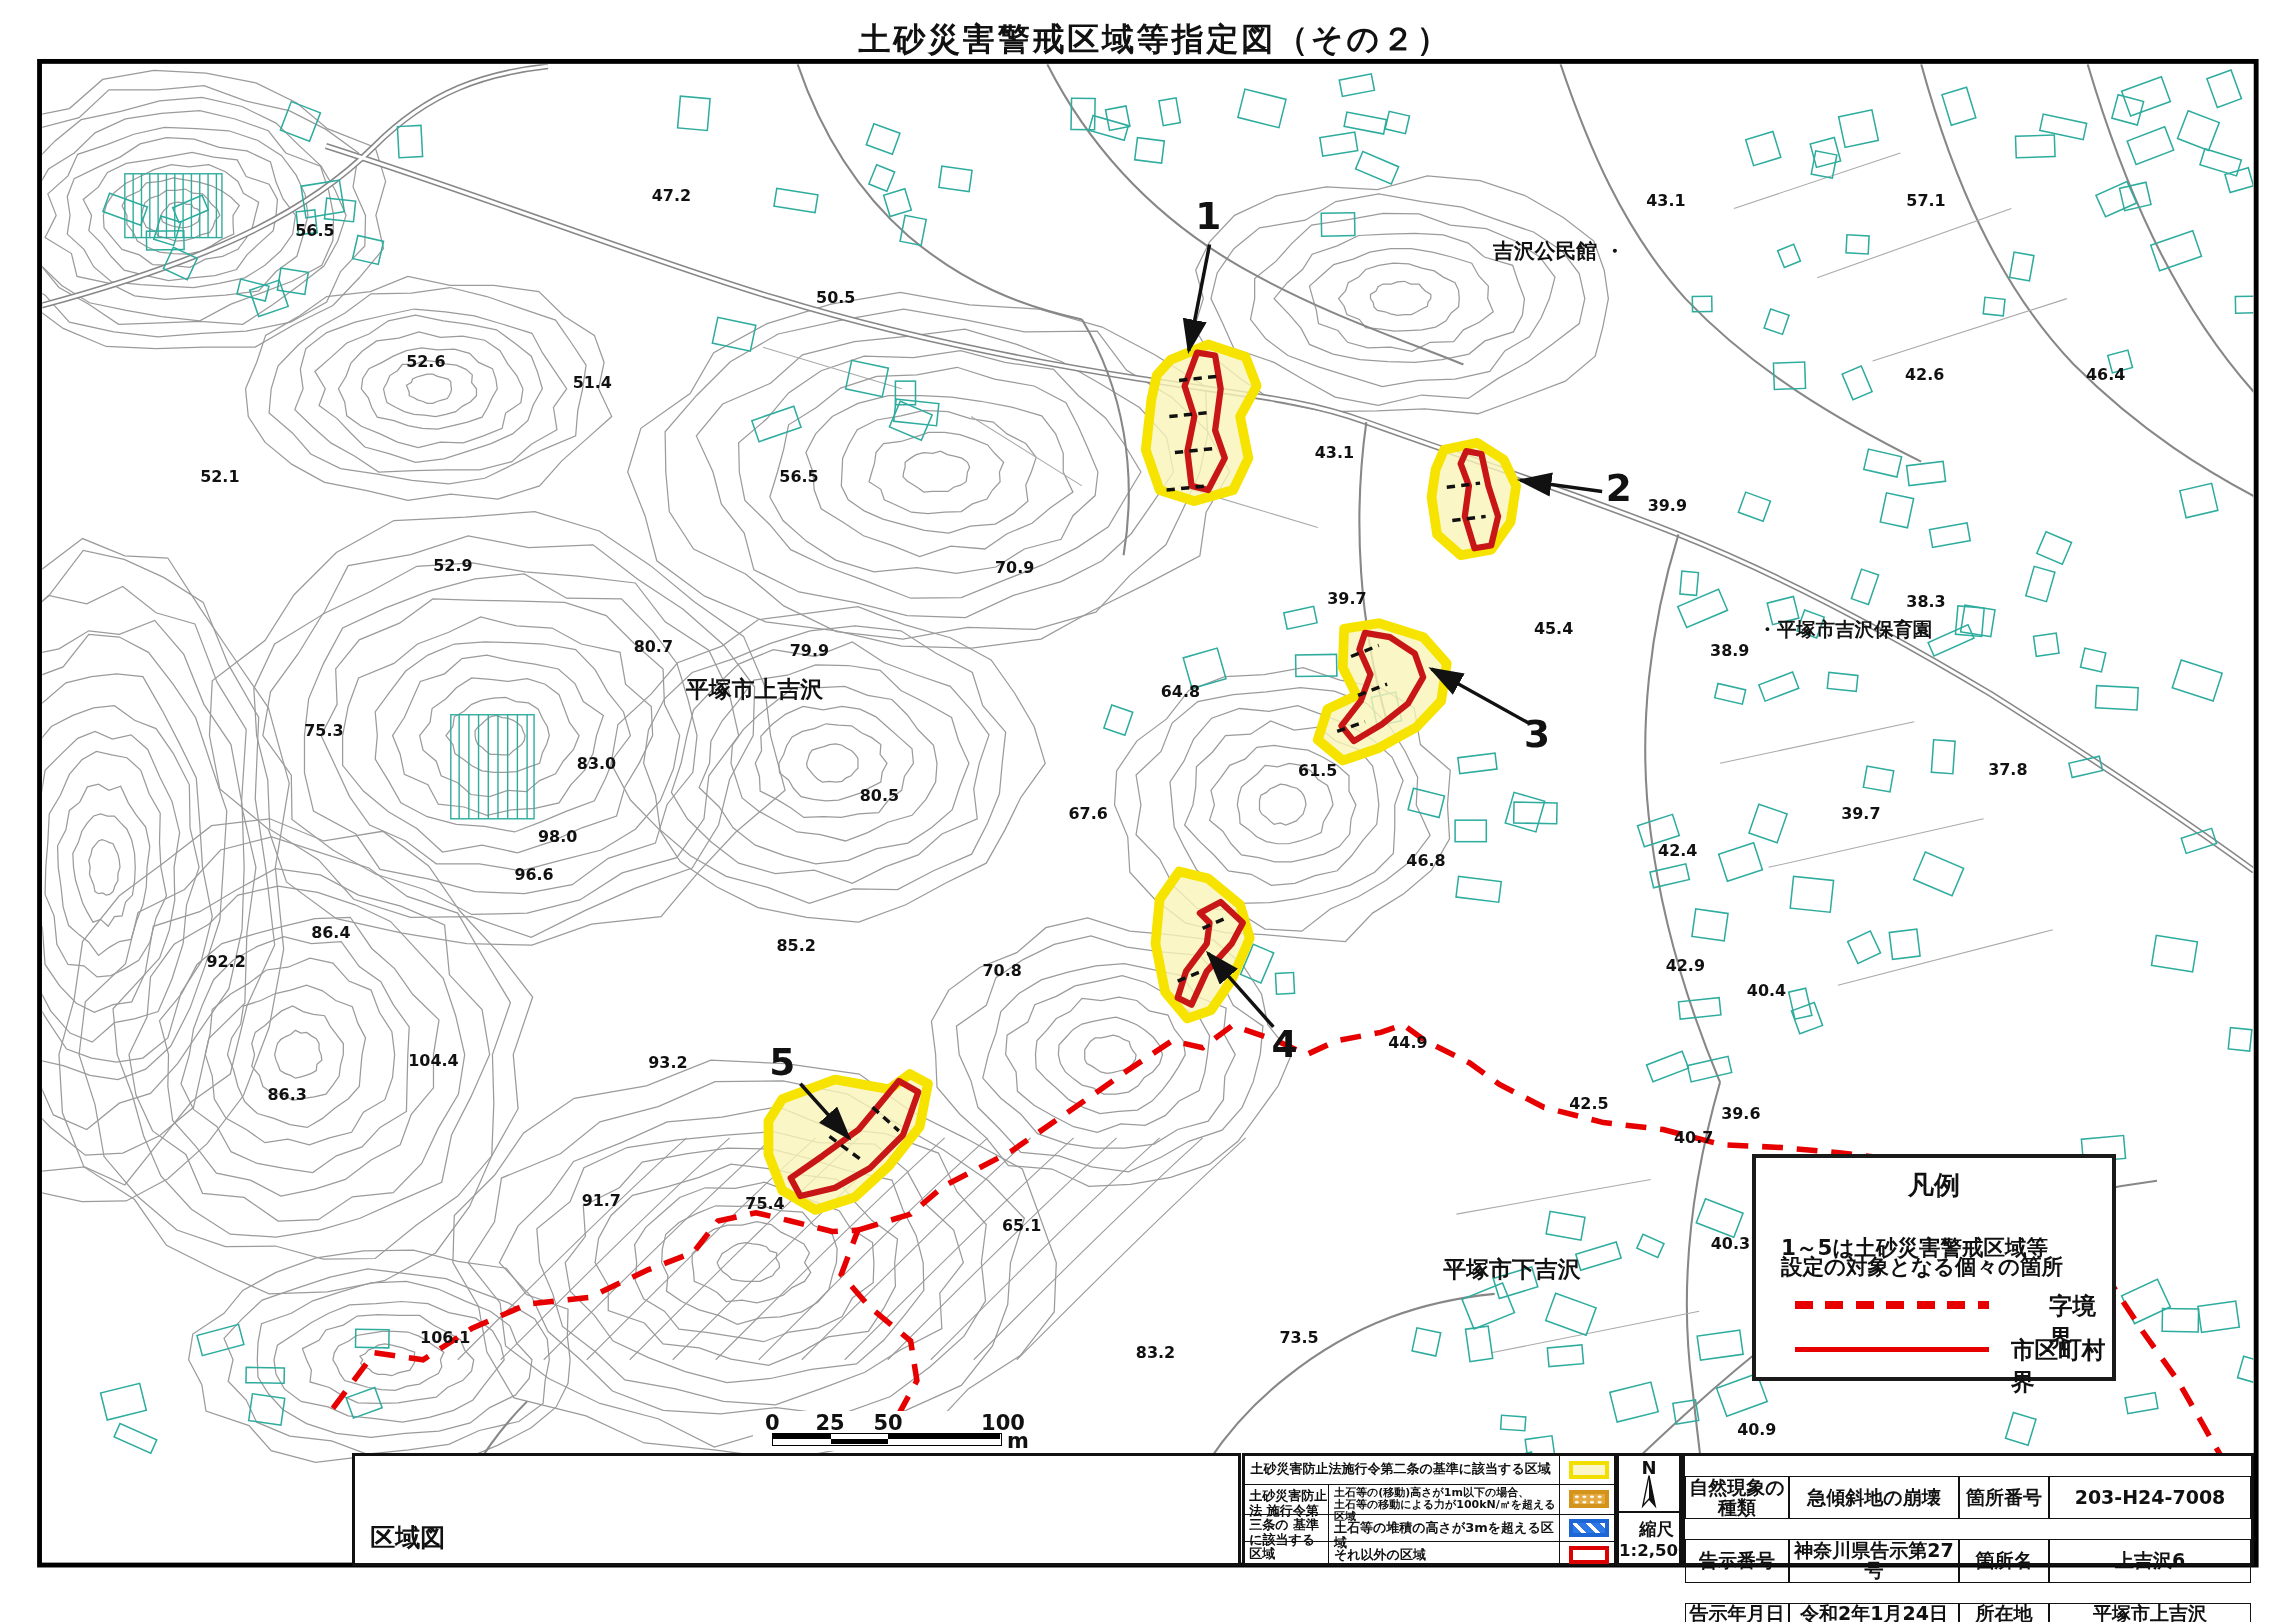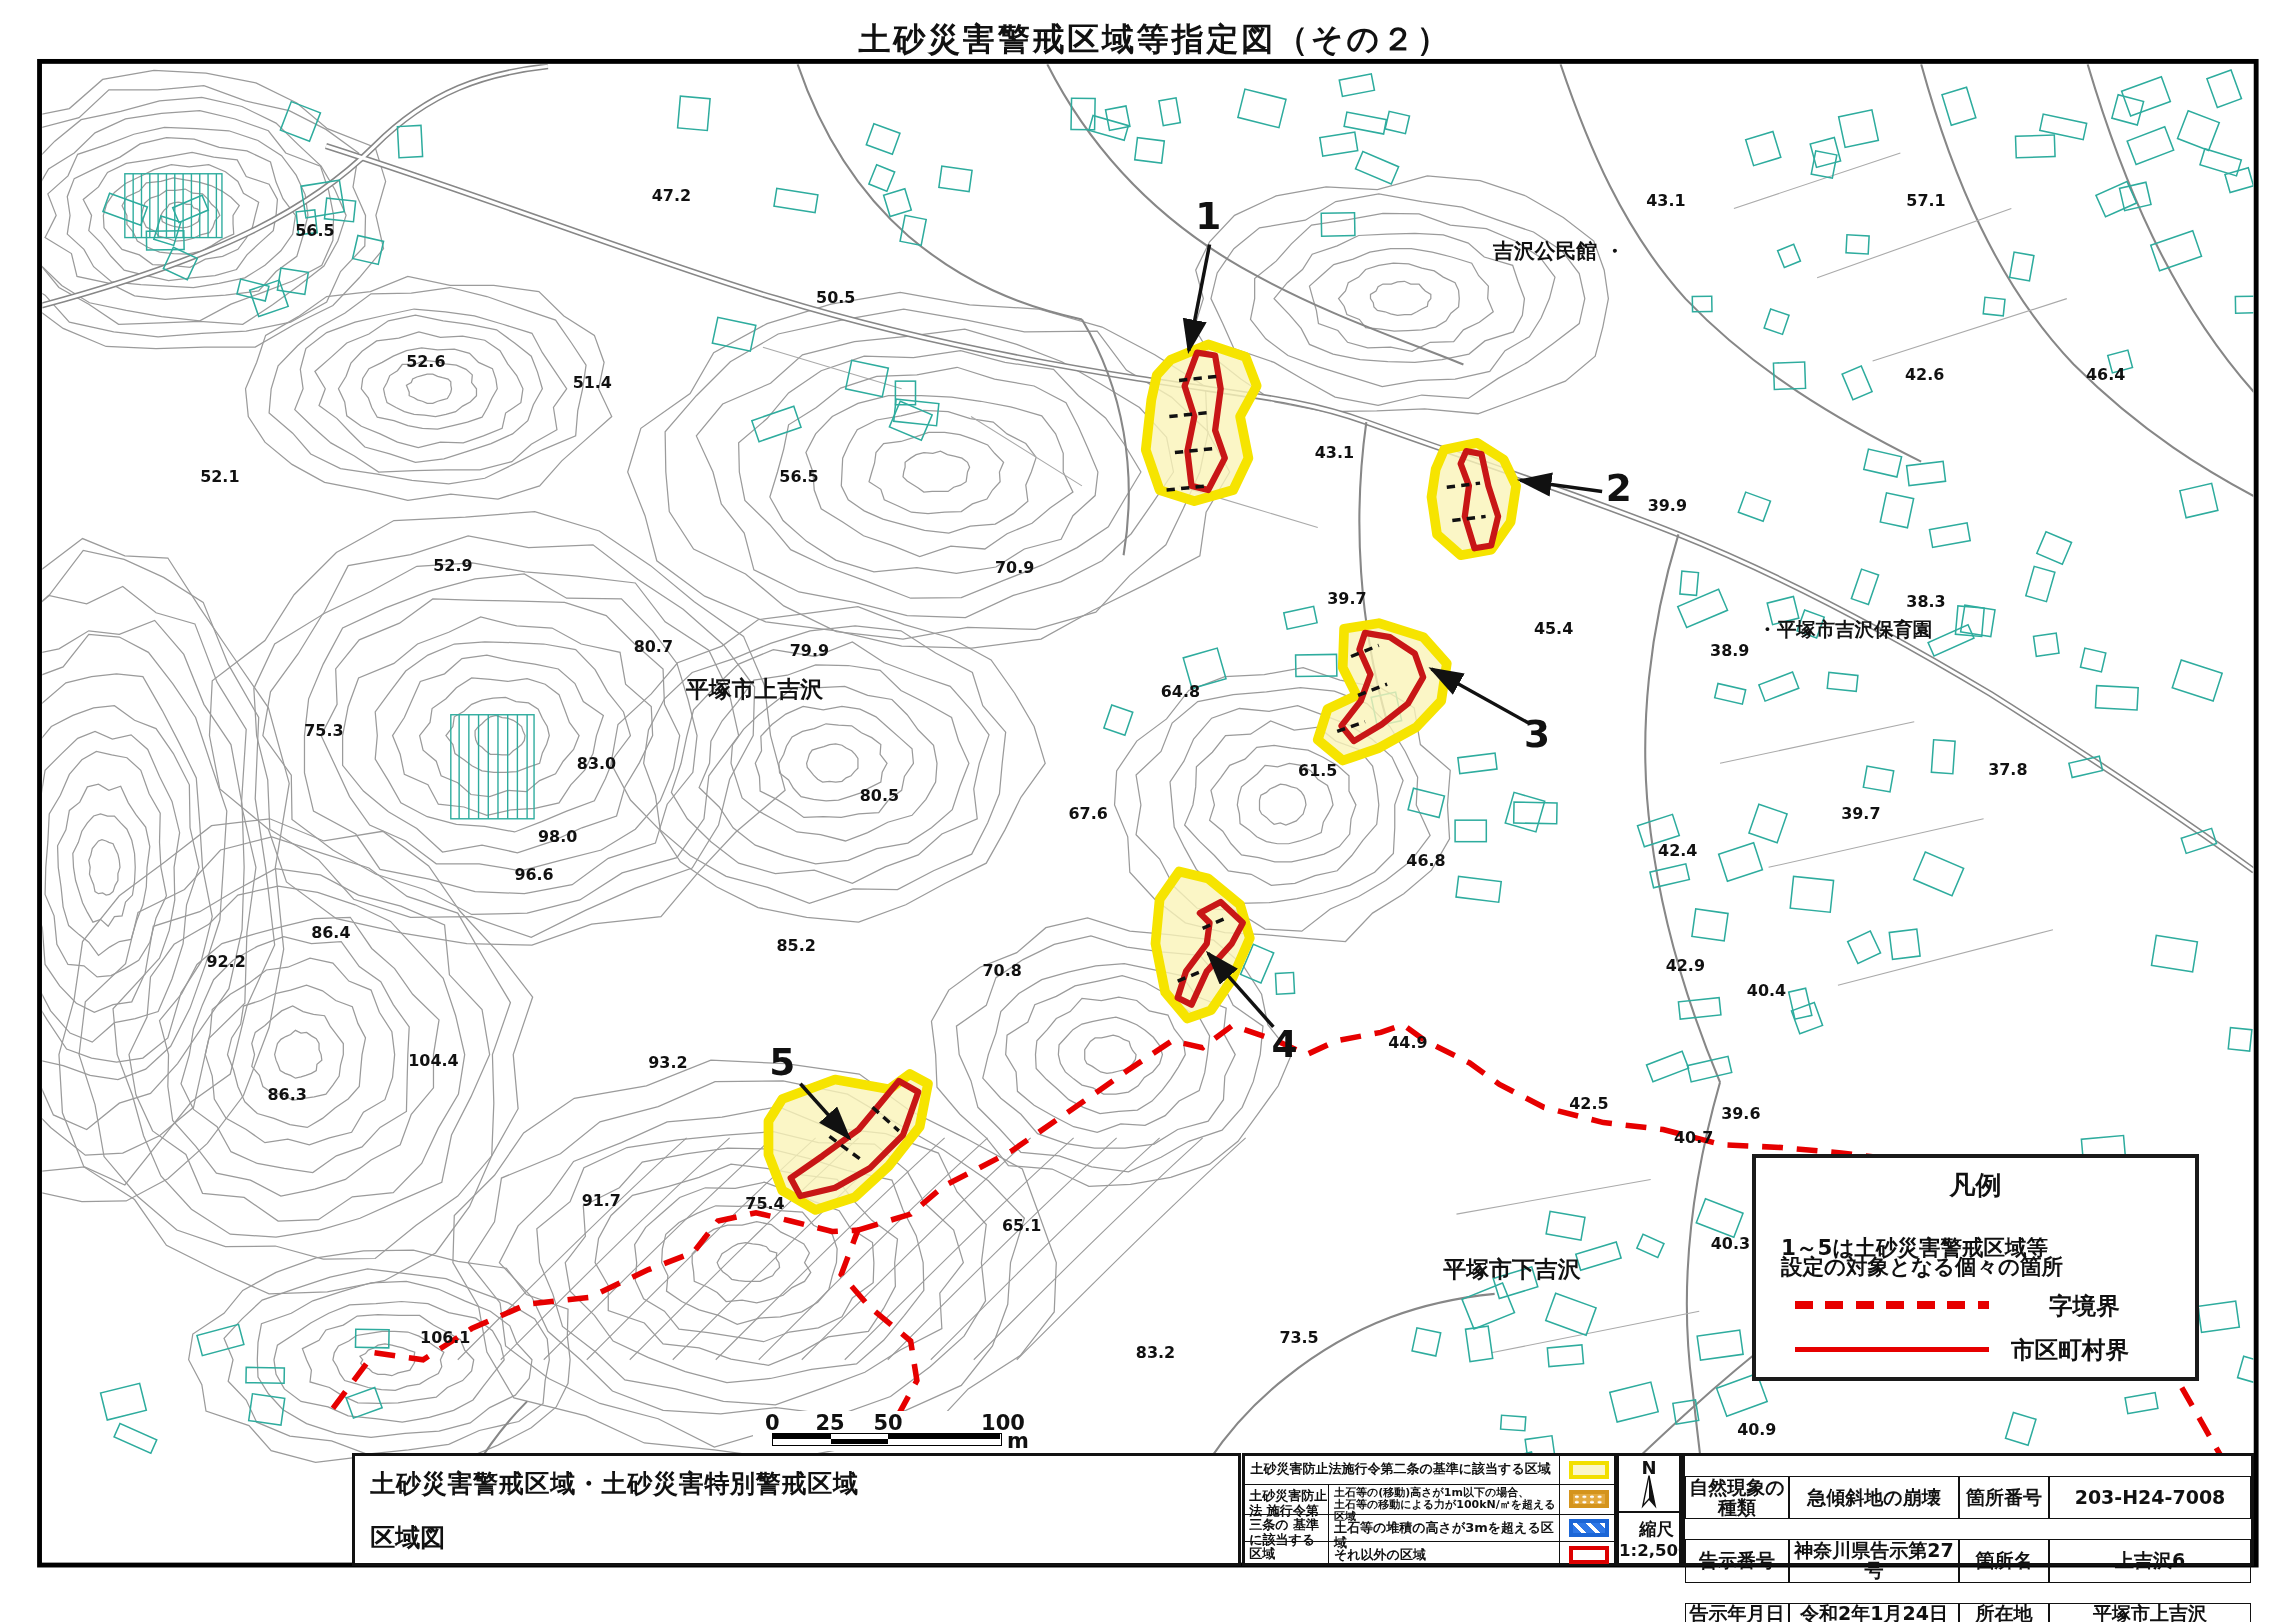--- a/index.html
+++ b/index.html
@@ -2,21 +2,21 @@
 <html style="font-size:11px"><head>
 <meta charset="utf-8">
 <style>
   html,body{margin:0;padding:0;background:#fff;}
   body{width:2295px;height:1623px;position:relative;overflow:hidden;
        font-family:"DejaVu Sans",sans-serif;color:#111;}
   .abs{position:absolute;}
   #page-title{left:0;right:0;top:18px;text-align:center;font-size:32px;font-weight:bold;letter-spacing:2.8px;padding-left:15px;}
   #map-svg{left:0;top:0;}
   
-  #legend-box{left:1752px;top:1154px;width:447px;height:227px;background:#fff;border:4.2px solid #1a1a1a;box-sizing:border-box;z-index:5;}
+  #legend-box{left:1752px;top:1154px;width:364px;height:227px;background:#fff;border:4.2px solid #1a1a1a;box-sizing:border-box;z-index:5;}
   #legend-box .lg-title{position:absolute;left:0;right:0;top:9.7px;text-align:center;font-size:26px;font-weight:bold;}
   #legend-box .lg-line1{position:absolute;left:25px;top:64px;font-size:21.5px;font-weight:bold;margin-top:11px;}
   #legend-box .lg-line2{position:absolute;left:25px;top:94px;font-size:21.5px;font-weight:bold;}
   #legend-box .lg-dash{position:absolute;left:39px;top:143px;width:194px;height:7.6px;
       background:repeating-linear-gradient(90deg,#e60000 0 18px,transparent 18px 30.5px);}
   #legend-box .lg-solid{position:absolute;left:39px;top:189px;width:194px;height:4.9px;background:#e60000;}
   #legend-box .lg-dash-label{position:absolute;left:255px;top:132px;font-size:23.6px;font-weight:bold;margin-left:38px;}
   #legend-box .lg-solid-label{position:absolute;left:255px;top:176px;font-size:23.6px;font-weight:bold;}
   
   #scale-bar{left:753px;top:1411px;width:291px;height:40px;background:#fff;z-index:6;}
@@ -529,21 +529,20 @@
     <div class="seg" style="left:58px;top:0;width:58px;background:#fff"></div>
     <div class="seg" style="left:115px;top:0;width:112px;background:#000"></div>
     <div class="seg" style="left:0;top:4.9px;width:58px;background:#fff"></div>
     <div class="seg" style="left:58px;top:4.9px;width:58px;background:#000"></div>
     <div class="seg" style="left:115px;top:4.9px;width:112px;background:#fff"></div>
   </div>
   <span class="unit">m</span>
 </div>
 
 <div id="title-box" class="abs tbox">
-  <div class="t1">土砂災害警戒区域・土砂災害特別警戒区域</div>
   <div class="t2">区域図</div>
 </div>
 
 <div id="legend-table" class="abs tbox">
   <div class="hline" style="top:28px"></div>
   <div class="hline" style="top:58px"></div>
   <div class="hline" style="top:85px"></div>
   <div class="vline" style="left:314px;top:0;bottom:0"></div>
   <div class="vline" style="left:83px;top:28px;bottom:0"></div>
   <div class="cell-text" style="left:5.5px;top:5.5px;width:305px;font-size:13px">土砂災害防止法施行令第二条の基準に該当する区域</div>

